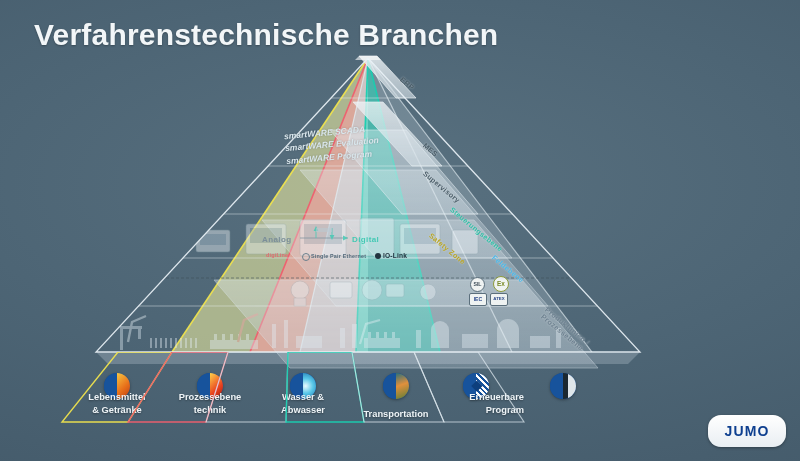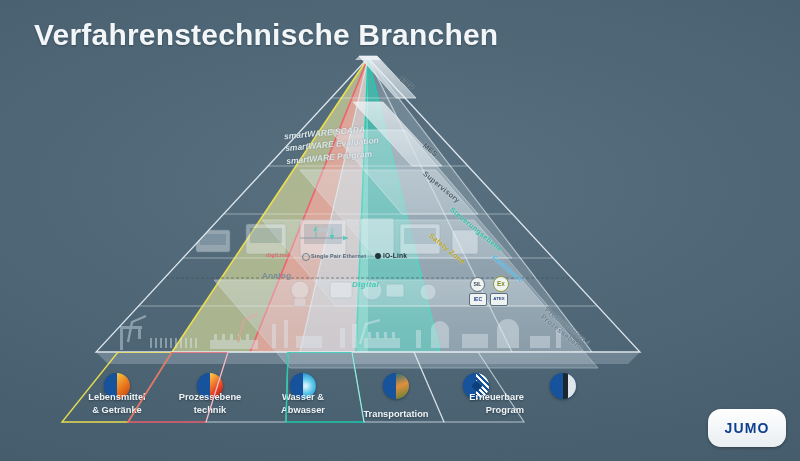--- a/index.html
+++ b/index.html
@@ -48,24 +48,24 @@
     font-size:8.5px;font-style:italic;font-weight:600;
     line-height:1.45;
     color:#d9e6ec;
     text-shadow:0 0 2px rgba(0,0,0,.25);
     pointer-events:none;
   }
   #smartware-block div{white-space:nowrap;}
 
   
   #analog-label,#digital-label{
-    position:absolute;font-size:8px;font-weight:600;letter-spacing:.4px;margin-top:36px;
+    position:absolute;font-size:8px;font-weight:600;letter-spacing:.4px;
   }
   #analog-label{left:262px;top:183px;color:#7b8e99;}
-  #digital-label{left:352px;top:192px;color:#44c9b4;font-style:italic;}
+  #digital-label{left:352px;top:183px;color:#44c9b4;}
 
   .bus-tech{
     position:absolute;font-size:5.4px;font-weight:700;white-space:nowrap;
     letter-spacing:.2px;
   }
 
   .cert-badge{
     position:absolute;
     border:1.1px solid #5b6f7c;
     border-radius:2px;
@@ -88,21 +88,21 @@
   .industry-icon{
     position:absolute;width:26px;height:26px;border-radius:50%;
     overflow:hidden;box-shadow:0 1px 3px rgba(0,0,0,.35);
     background:#174f93;
   }
   .icon-half{position:absolute;left:50%;top:0;width:50%;height:100%;}
 
   
   #jumo-logo{
     position:absolute;right:14px;bottom:14px;
-    width:78px;height:38px;border-radius:13px;
+    width:78px;height:32px;border-radius:13px;
     background:linear-gradient(#ffffff,#e9eef2);
     box-shadow:0 1px 3px rgba(0,0,0,.35);
     display:flex;align-items:center;justify-content:center;
   }
   #jumo-logo span{
     color:#0e3f8f;font-size:14px;font-weight:800;letter-spacing:1.1px;
     font-family:"Liberation Sans", sans-serif;
   }
 </style>
 </head>

